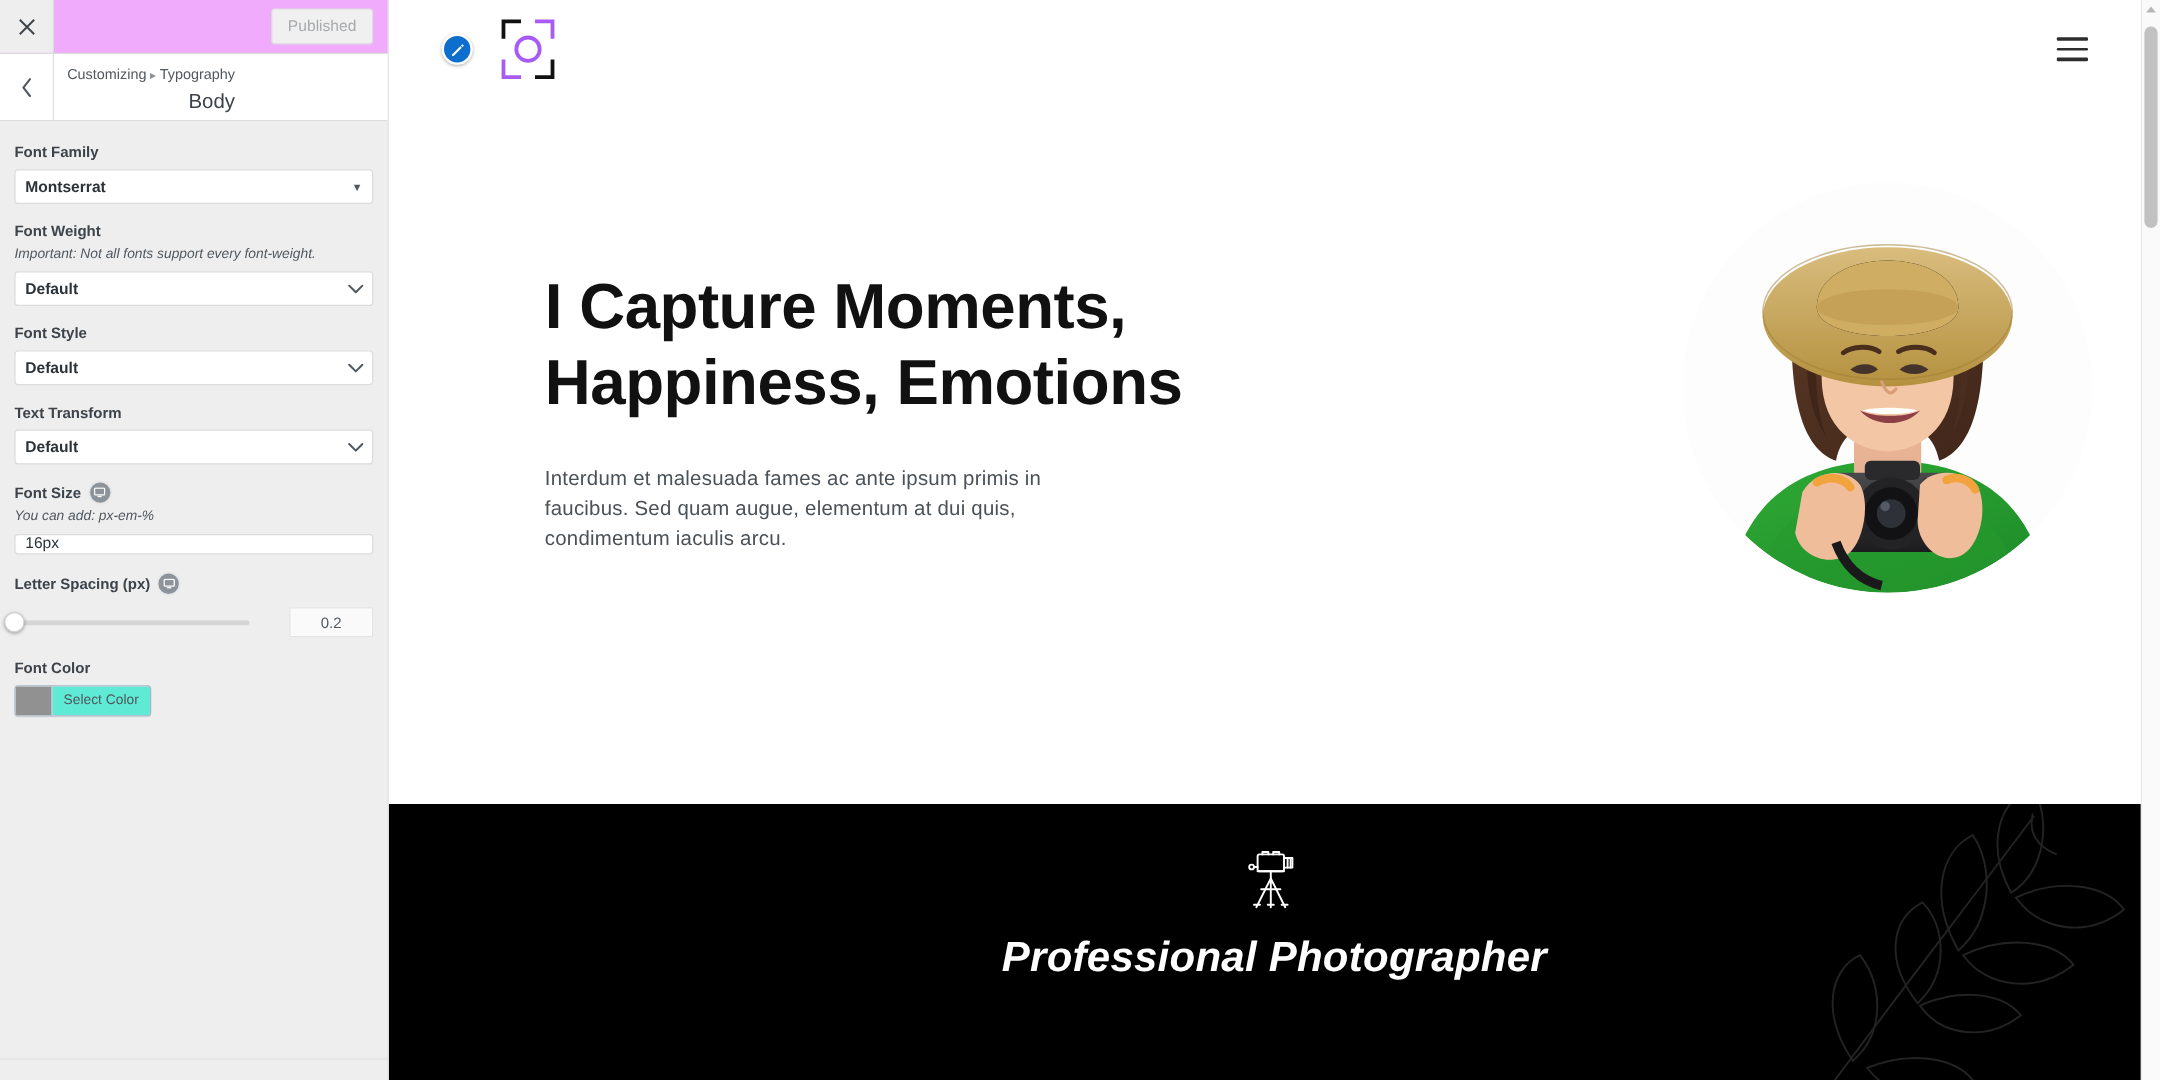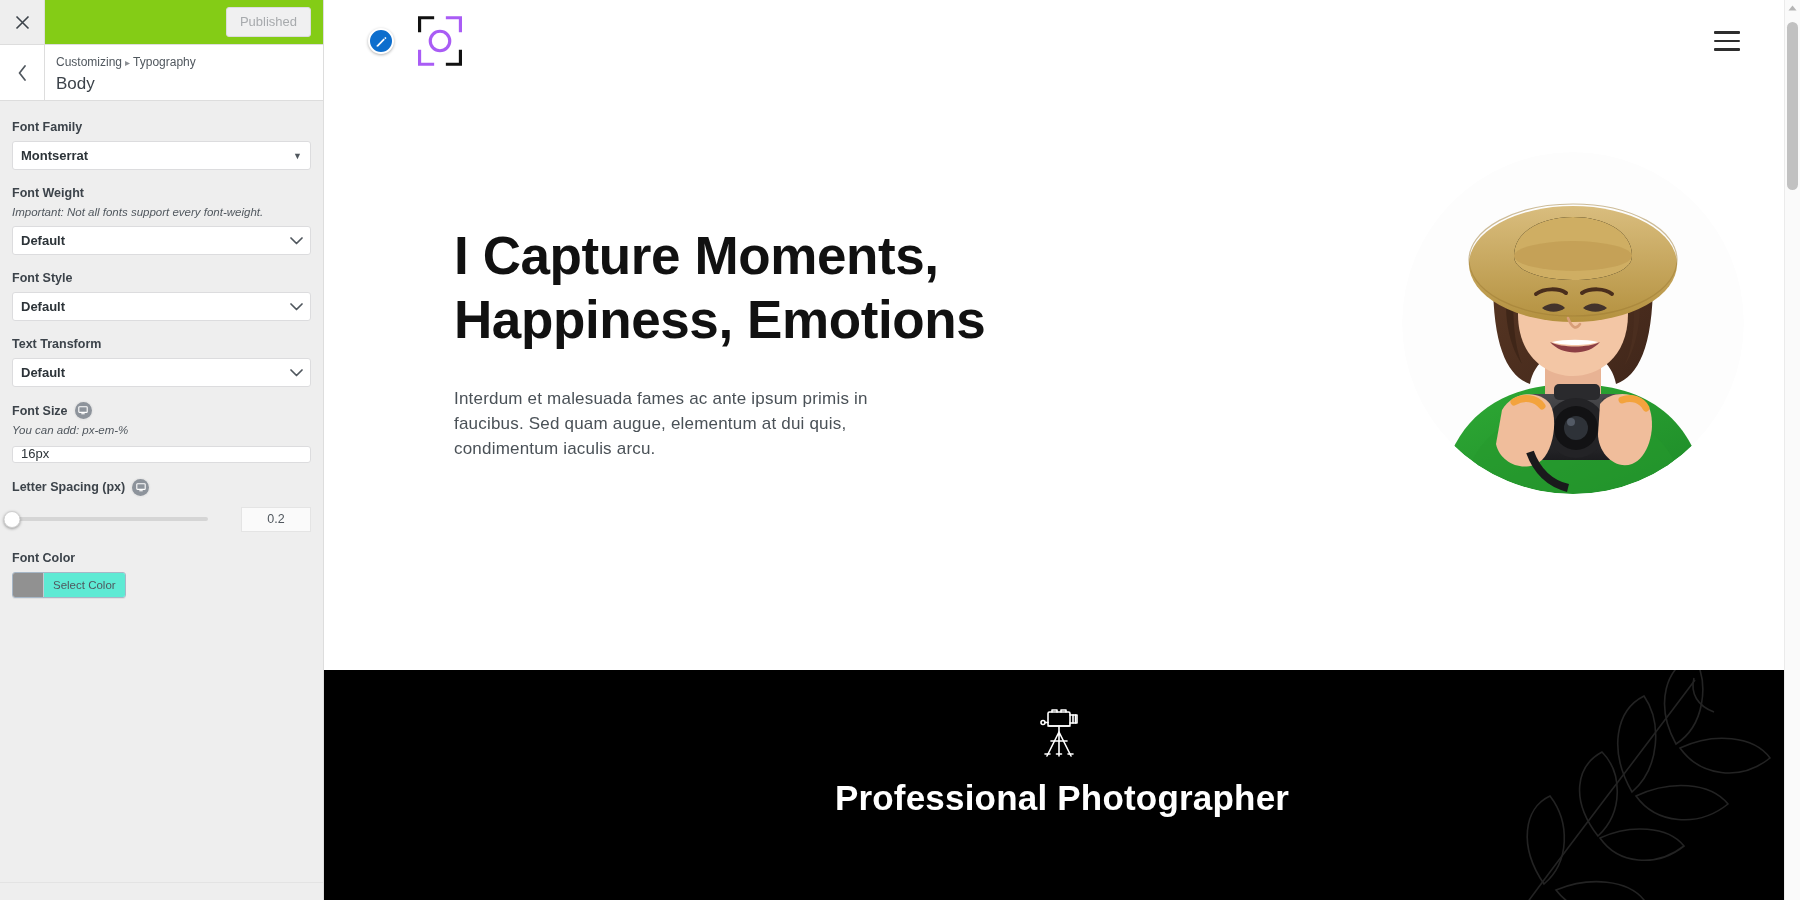--- a/index.html
+++ b/index.html
@@ -15,21 +15,21 @@
   .customizer {
     width: 324px; height: 900px;
     background: #eeeeee;
     border-right: 1px solid #dddddd;
     position: relative;
     display: flex; flex-direction: column;
     flex: 0 0 324px;
   }
   .cz-topbar {
     height: 45px; flex: 0 0 45px;
-    background: #84cc16;
+    background: #f0abfc;
     border-bottom: 1px solid #dddddd;
     display: flex; align-items: center; justify-content: space-between;
     padding: 0 12px 0 0;
   }
   .cz-close {
     width: 45px; height: 44px;
     display: flex; align-items: center; justify-content: center;
     background: #eeeeee;
     border-right: 1px solid #dddddd;
     cursor: pointer;
@@ -57,21 +57,21 @@
     border-right: 1px solid #dddddd;
     cursor: pointer;
   }
   .cz-titles { padding: 9px 0 0 11px; }
   .cz-crumb {
     font-size: 12px; color: #50575e; line-height: 16px;
   }
   .cz-crumb .sep { color: #8c8f94; padding: 0 3px; font-size: 10px; }
   .cz-title {
     font-size: 17px; color: #3c434a; line-height: 24px;
-    margin-top: 1px; font-weight: 400;
+    margin-top: 1px; font-weight: 400; text-align: right;
   }
 
   .cz-body {
     flex: 1 1 auto;
     padding: 18px 12px 0 12px;
     overflow: hidden;
     position: relative;
   }
   .ctrl { margin-bottom: 15px; }
   .ctrl-label {
@@ -216,21 +216,21 @@
     margin-left: auto; margin-top: 0;
     width: 342px; height: 342px; border-radius: 50%;
     position: relative; overflow: hidden;
     background: #ffffff;
     flex: 0 0 342px;
   }
   .hero-photo svg { display: block; width: 100%; height: 100%; }
 
   .dark-band {
     position: absolute; left: 0; right: 0; bottom: 0;
-    height: 230px; background: #000000; overflow: hidden;
+    height: 230px; background: #000000; overflow: hidden; font-style: italic;
   }
   .band-inner {
     position: relative; z-index: 2;
     display: flex; flex-direction: column; align-items: center;
     padding-top: 38px;
   }
   .tripod-icon { width: 56px; height: 52px; display: block; }
   .band-title {
     margin-top: 18px; color: #ffffff;
     font-size: 35px; font-weight: 700; letter-spacing: .2px;

